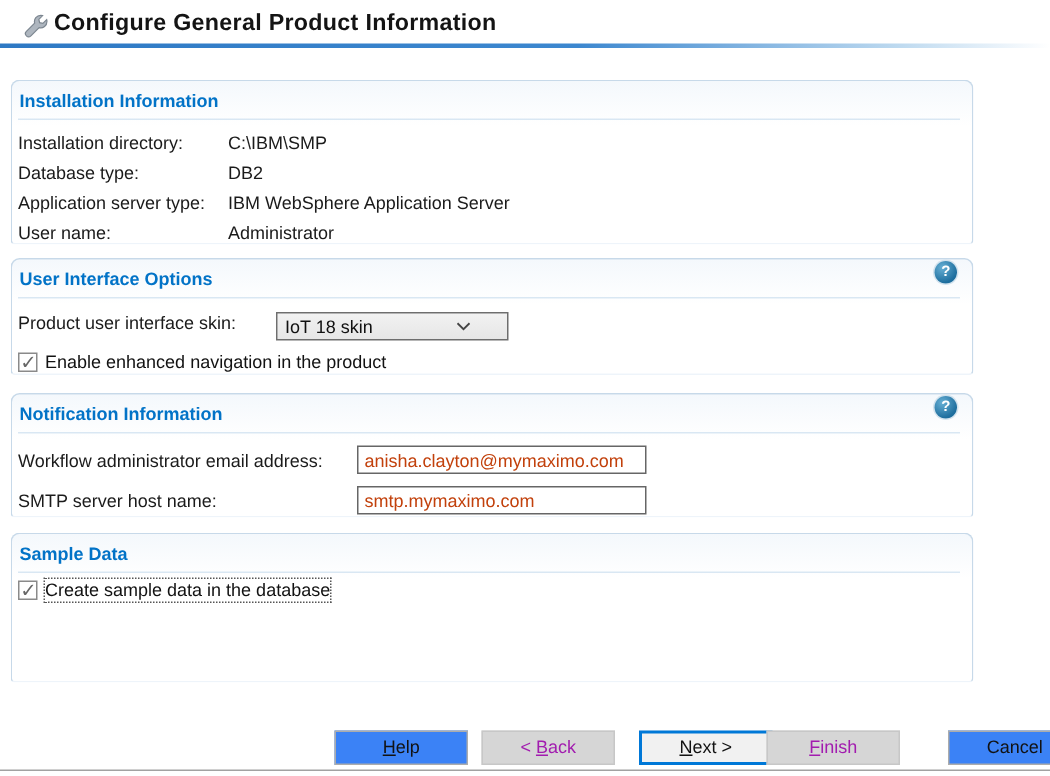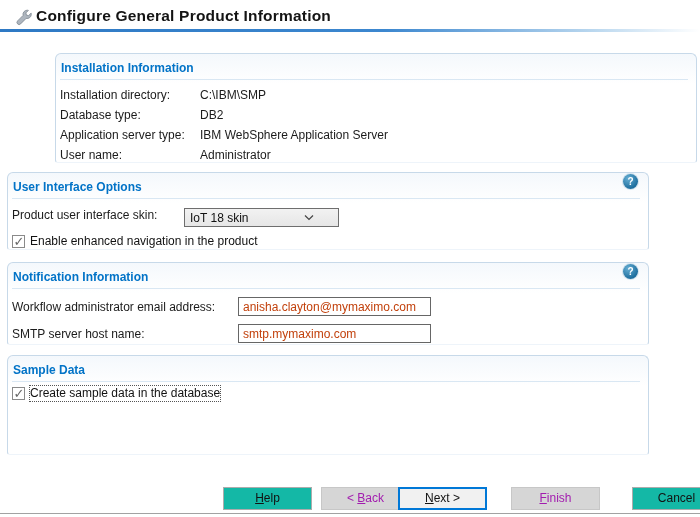--- a/index.html
+++ b/index.html
@@ -69,38 +69,38 @@
   .in-row{display:flex;align-items:center;margin-top:8px;font-size:12px;}
   .in-row .lbl{width:226px;color:#1B1B1B;flex:none;}
   .txt{
     width:193px;height:19px;box-sizing:border-box;border:1px solid #666666;
     font-family:"Liberation Sans","DejaVu Sans",sans-serif;font-size:12px;
     color:#c2410c;padding:0 4px;background:#FFFFFF;border-radius:0;outline:none;
   }
   
   .btn{
     position:absolute;top:487px;width:89px;height:23px;box-sizing:border-box;
-    background:#14b8a6;border:1px solid #ACACAC;
+    background:#3b82f6;border:1px solid #ACACAC;
     font-size:12px;color:#121212;text-align:center;line-height:20px;cursor:pointer;
   }
   .btn.disabled{background:#D6D6D6;border-color:#C7C7C7;color:#a21caf;cursor:default;}
   .btn.default{border:2px solid #0078D7;background:#F1F1F1;line-height:18px;}
   .btn .mn{text-decoration:underline;}
   .bottom-edge{position:absolute;left:0;top:513px;width:700px;height:1px;background:#A2A2A2;}
 </style>
 </head>
 <body>
 
 <svg class="hdr-icon" viewBox="0 0 17 17">
   <path d="M11.2 1.2 a4.2 4.2 0 0 0-4.1 5.2 L1.6 11.9 a2.1 2.1 0 0 0 3 3 L10.1 9.4 a4.2 4.2 0 0 0 5.2-4.1 c0-.4-.06-.8-.17-1.2 L12.6 6.6 10.4 6.1 9.9 3.9 12.4 1.4 a4.3 4.3 0 0 0-1.2-.2 z" fill="#AEB6BF" stroke="#7C8690" stroke-width="0.8"></path>
 </svg>
 <div class="hdr-title">Configure General Product Information</div>
 <div class="hdr-rule"></div>
 
-<div class="panel" style="top:53px;height:110px;margin-left:48px;">
+<div class="panel" style="top:53px;height:110px;">
   <div class="panel-head">
     <span class="panel-title">Installation Information</span>
   </div>
   <div class="kv-rows">
     <div class="kv">
       <span class="k">Installation directory:</span>
       <span class="v">C:\IBM\SMP</span>
     </div>
     <div class="kv">
       <span class="k">Database type:</span>
@@ -157,17 +157,17 @@
     <span class="panel-title">Sample Data</span>
   </div>
   <div class="cb-row" style="margin-top:4px;">
     <span class="cbox checked"></span>
     <span class="cb-lbl focused">Create sample data in the database</span>
   </div>
 </div>
 
 <div class="btn" style="left:223px;"><span></span><span class="mn">H</span><span>elp</span></div>
 <div class="btn disabled" style="left:321px;"><span>&lt; </span><span class="mn">B</span><span>ack</span></div>
-<div class="btn default" style="left:398px;"><span></span><span class="mn">N</span><span>ext &gt;</span></div>
+<div class="btn default" style="left:426px;"><span></span><span class="mn">N</span><span>ext &gt;</span></div>
 <div class="btn disabled" style="left:511px;"><span></span><span class="mn">F</span><span>inish</span></div>
 <div class="btn" style="left:632px;"><span>Cancel</span><span class="mn"></span><span></span></div>
 
 <div class="bottom-edge"></div>
 
 </body></html>

